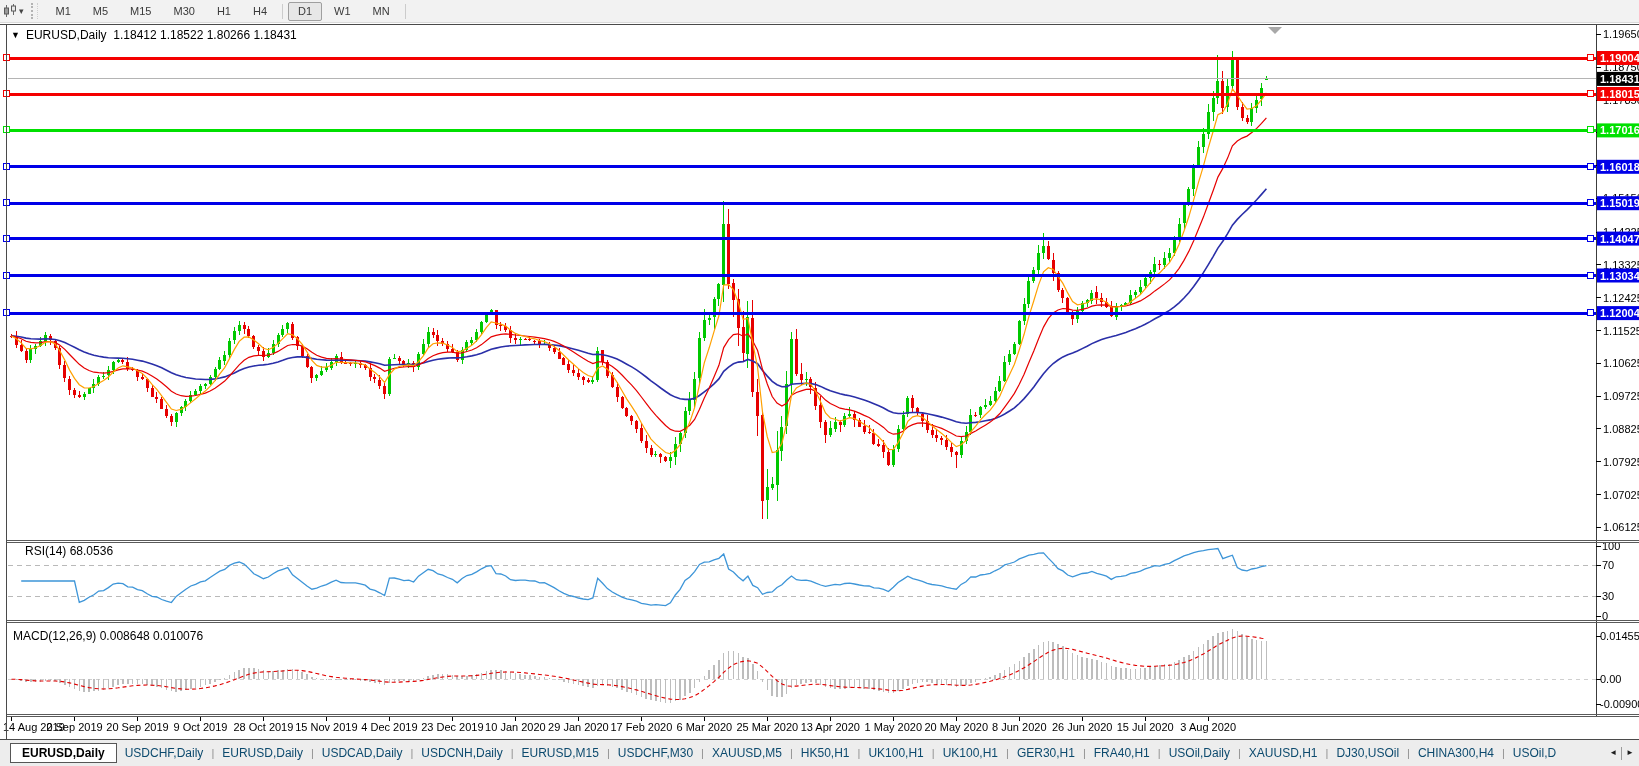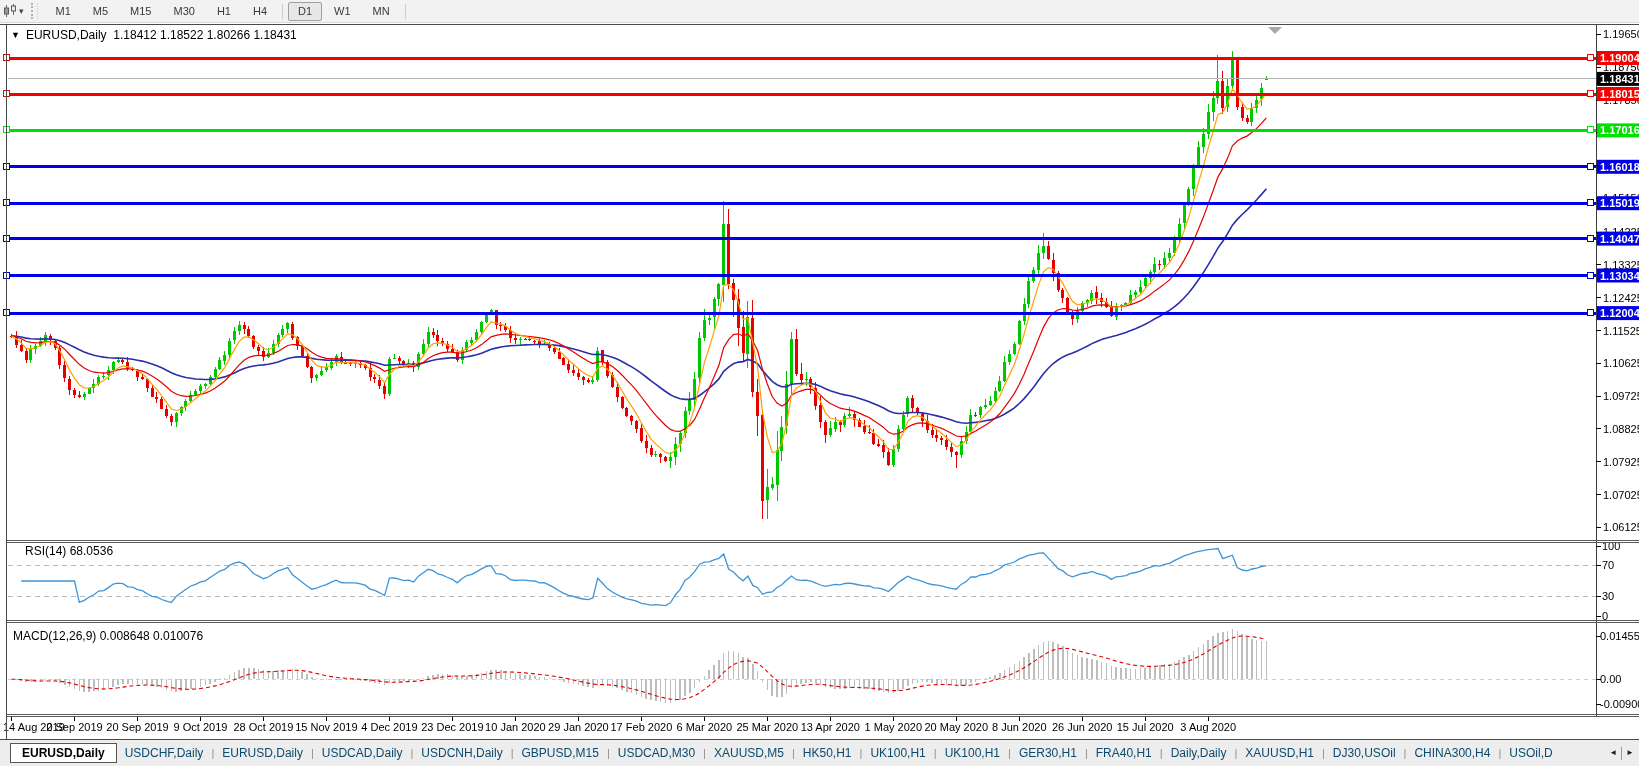--- a/index.html
+++ b/index.html
@@ -1587,37 +1587,37 @@
     <div class="tabs" id="tabs">
         <span class="tab active">EURUSD,Daily</span>
         <span class="tab">USDCHF,Daily</span>
         <span class="tabsep">|</span>
         <span class="tab">EURUSD,Daily</span>
         <span class="tabsep">|</span>
         <span class="tab">USDCAD,Daily</span>
         <span class="tabsep">|</span>
         <span class="tab">USDCNH,Daily</span>
         <span class="tabsep">|</span>
-        <span class="tab">GBPUSD,M15</span>
+        <span class="tab">EURUSD,M15</span>
         <span class="tabsep">|</span>
-        <span class="tab">USDCAD,M30</span>
+        <span class="tab">USDCHF,M30</span>
         <span class="tabsep">|</span>
         <span class="tab">XAUUSD,M5</span>
         <span class="tabsep">|</span>
         <span class="tab">HK50,H1</span>
         <span class="tabsep">|</span>
         <span class="tab">UK100,H1</span>
         <span class="tabsep">|</span>
         <span class="tab">UK100,H1</span>
         <span class="tabsep">|</span>
         <span class="tab">GER30,H1</span>
         <span class="tabsep">|</span>
         <span class="tab">FRA40,H1</span>
         <span class="tabsep">|</span>
-        <span class="tab">Daily,Daily</span>
+        <span class="tab">USOil,Daily</span>
         <span class="tabsep">|</span>
         <span class="tab">XAUUSD,H1</span>
         <span class="tabsep">|</span>
         <span class="tab">DJ30,USOil</span>
         <span class="tabsep">|</span>
         <span class="tab">CHINA300,H4</span>
         <span class="tabsep">|</span>
         <span class="tab">USOil,D</span>
       </div>
     <div class="tab-scroll">

